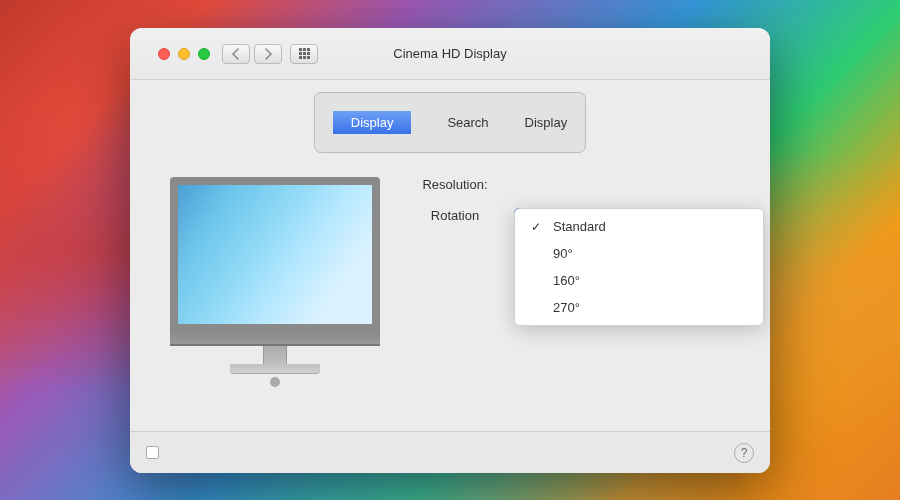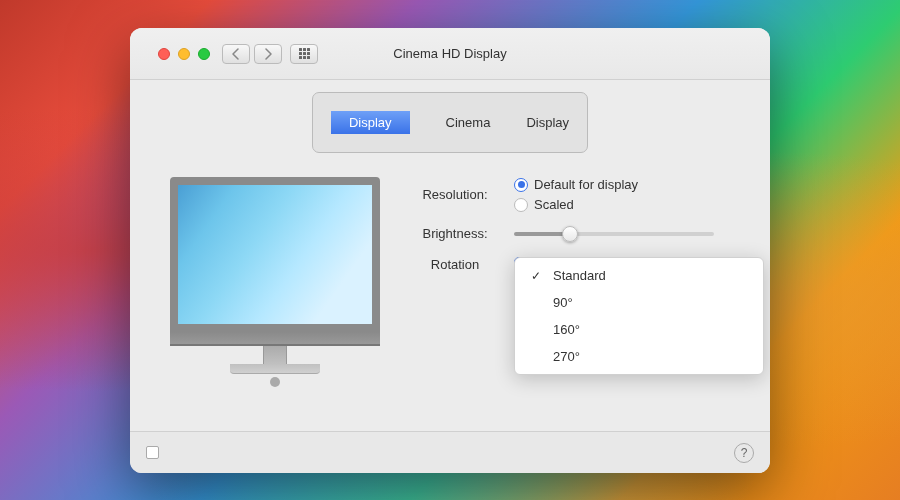--- a/index.html
+++ b/index.html
@@ -478,61 +478,42 @@
           <div class="grid-dot"></div>
           <div class="grid-dot"></div>
       </div>
     </div>
     <span class="window-title">Cinema HD Display</span>
   </div>
 
   <div class="tabs-bar">
     <div class="tab-group">
       <button class="tab-item active">Display</button>
-      <button class="tab-item">Cinema</button>
+      <button class="tab-item">Search</button>
       <button class="tab-item">Display</button>
     </div>
   </div>
 
   <div class="content">
     <div class="monitor-area">
 
       <div class="monitor-illustration">
         <div class="monitor-screen"></div>
         <div class="monitor-bezel-bottom"></div>
         <div class="monitor-neck"></div>
         <div class="monitor-stand"></div>
         <div class="monitor-logo"></div>
       </div>
 
       <div class="settings-panel">
 
         <div class="setting-row">
           <span class="setting-label">Resolution:</span>
-          <div class="radio-group">
-            <label class="radio-option">
-              <div class="radio-circle selected">
-              </div>
-              <span>Default for display</span>
-            </label>
-            <label class="radio-option">
-              <div class="radio-circle"></div>
-              <span>Scaled</span>
-            </label>
-          </div>
         </div>
 
-        <div class="setting-row">
-          <span class="setting-label">Brightness:</span>
-          <div class="brightness-slider-container">
-            <div class="slider-track">
-              <div class="slider-thumb"></div>
-            </div>
-          </div>
-        </div>
 
         <div class="setting-row" style="align-items:flex-start; padding-top:2px;">
           <span class="setting-label">Rotation</span>
           <div class="rotation-container">
             <div class="dropdown-trigger">
               <span>Standard</span>
               <span class="dropdown-arrow">▼</span>
             </div>
             <div class="dropdown-menu">
               <div class="dropdown-item">

